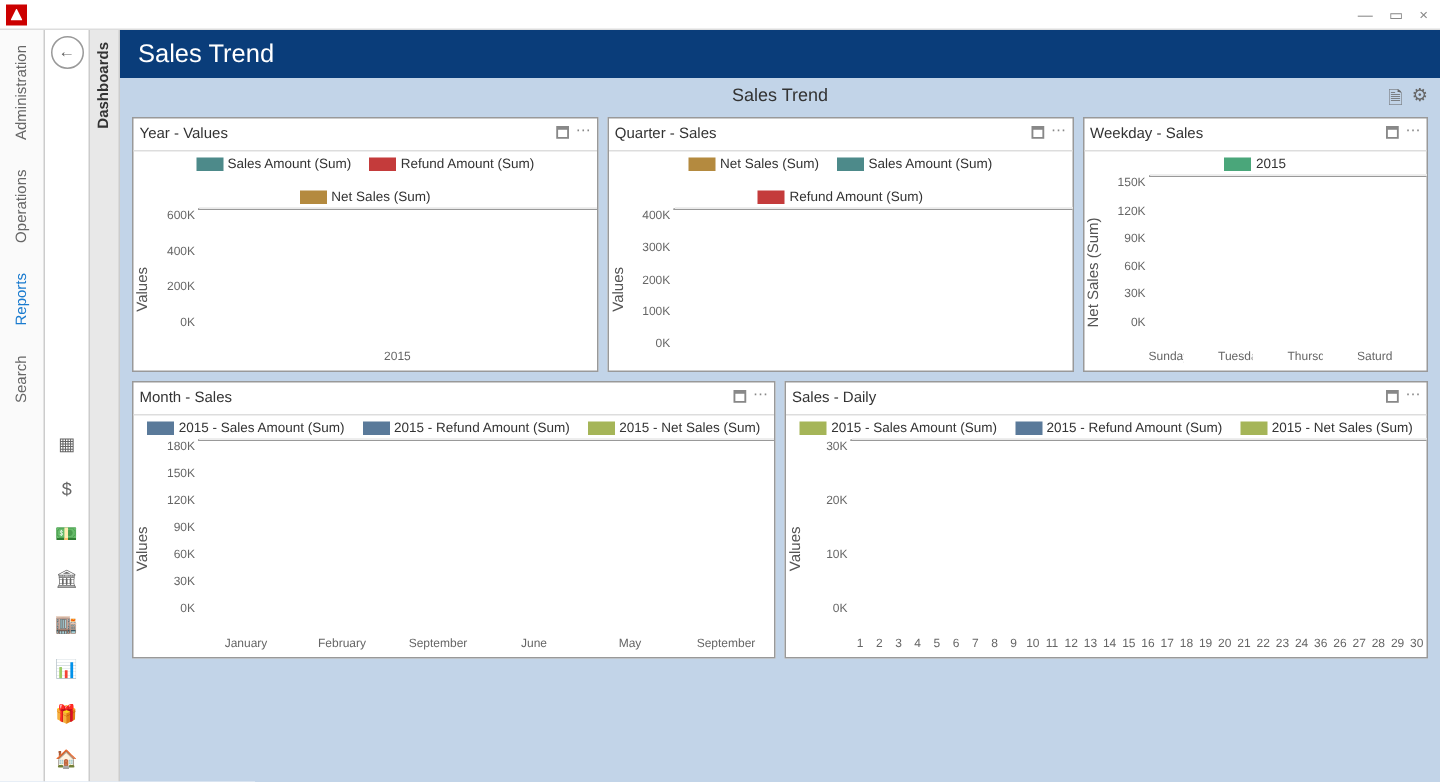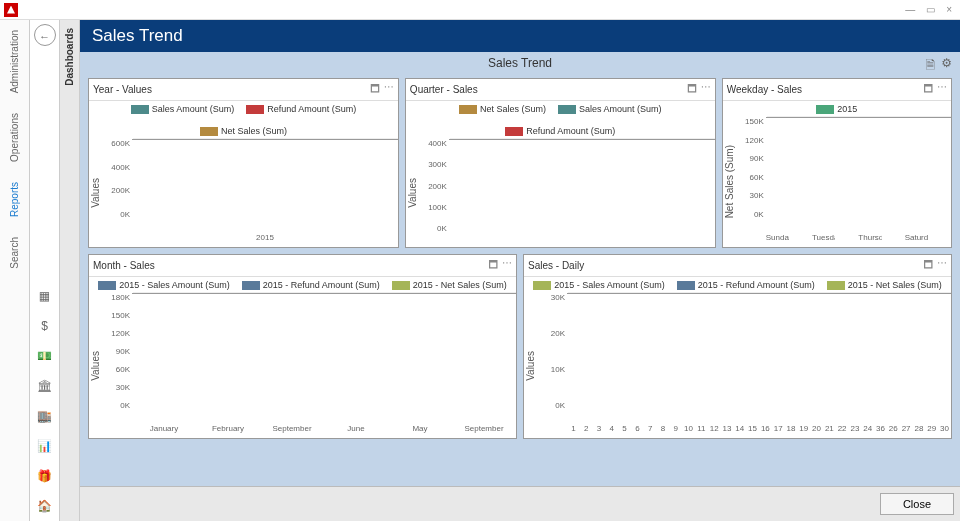--- a/index.html
+++ b/index.html
@@ -565,17 +565,14 @@
                     <div class="xtick">29</div>
                     <div class="xtick">30</div>
                   </div>
                 </div>
               </div>
             </div>
           </div>
       </div>
     </div>
 
-    <div class="footer">
-      <button class="close-btn">Close</button>
-    </div>
   </div>
 </div>
 
 </body></html>

